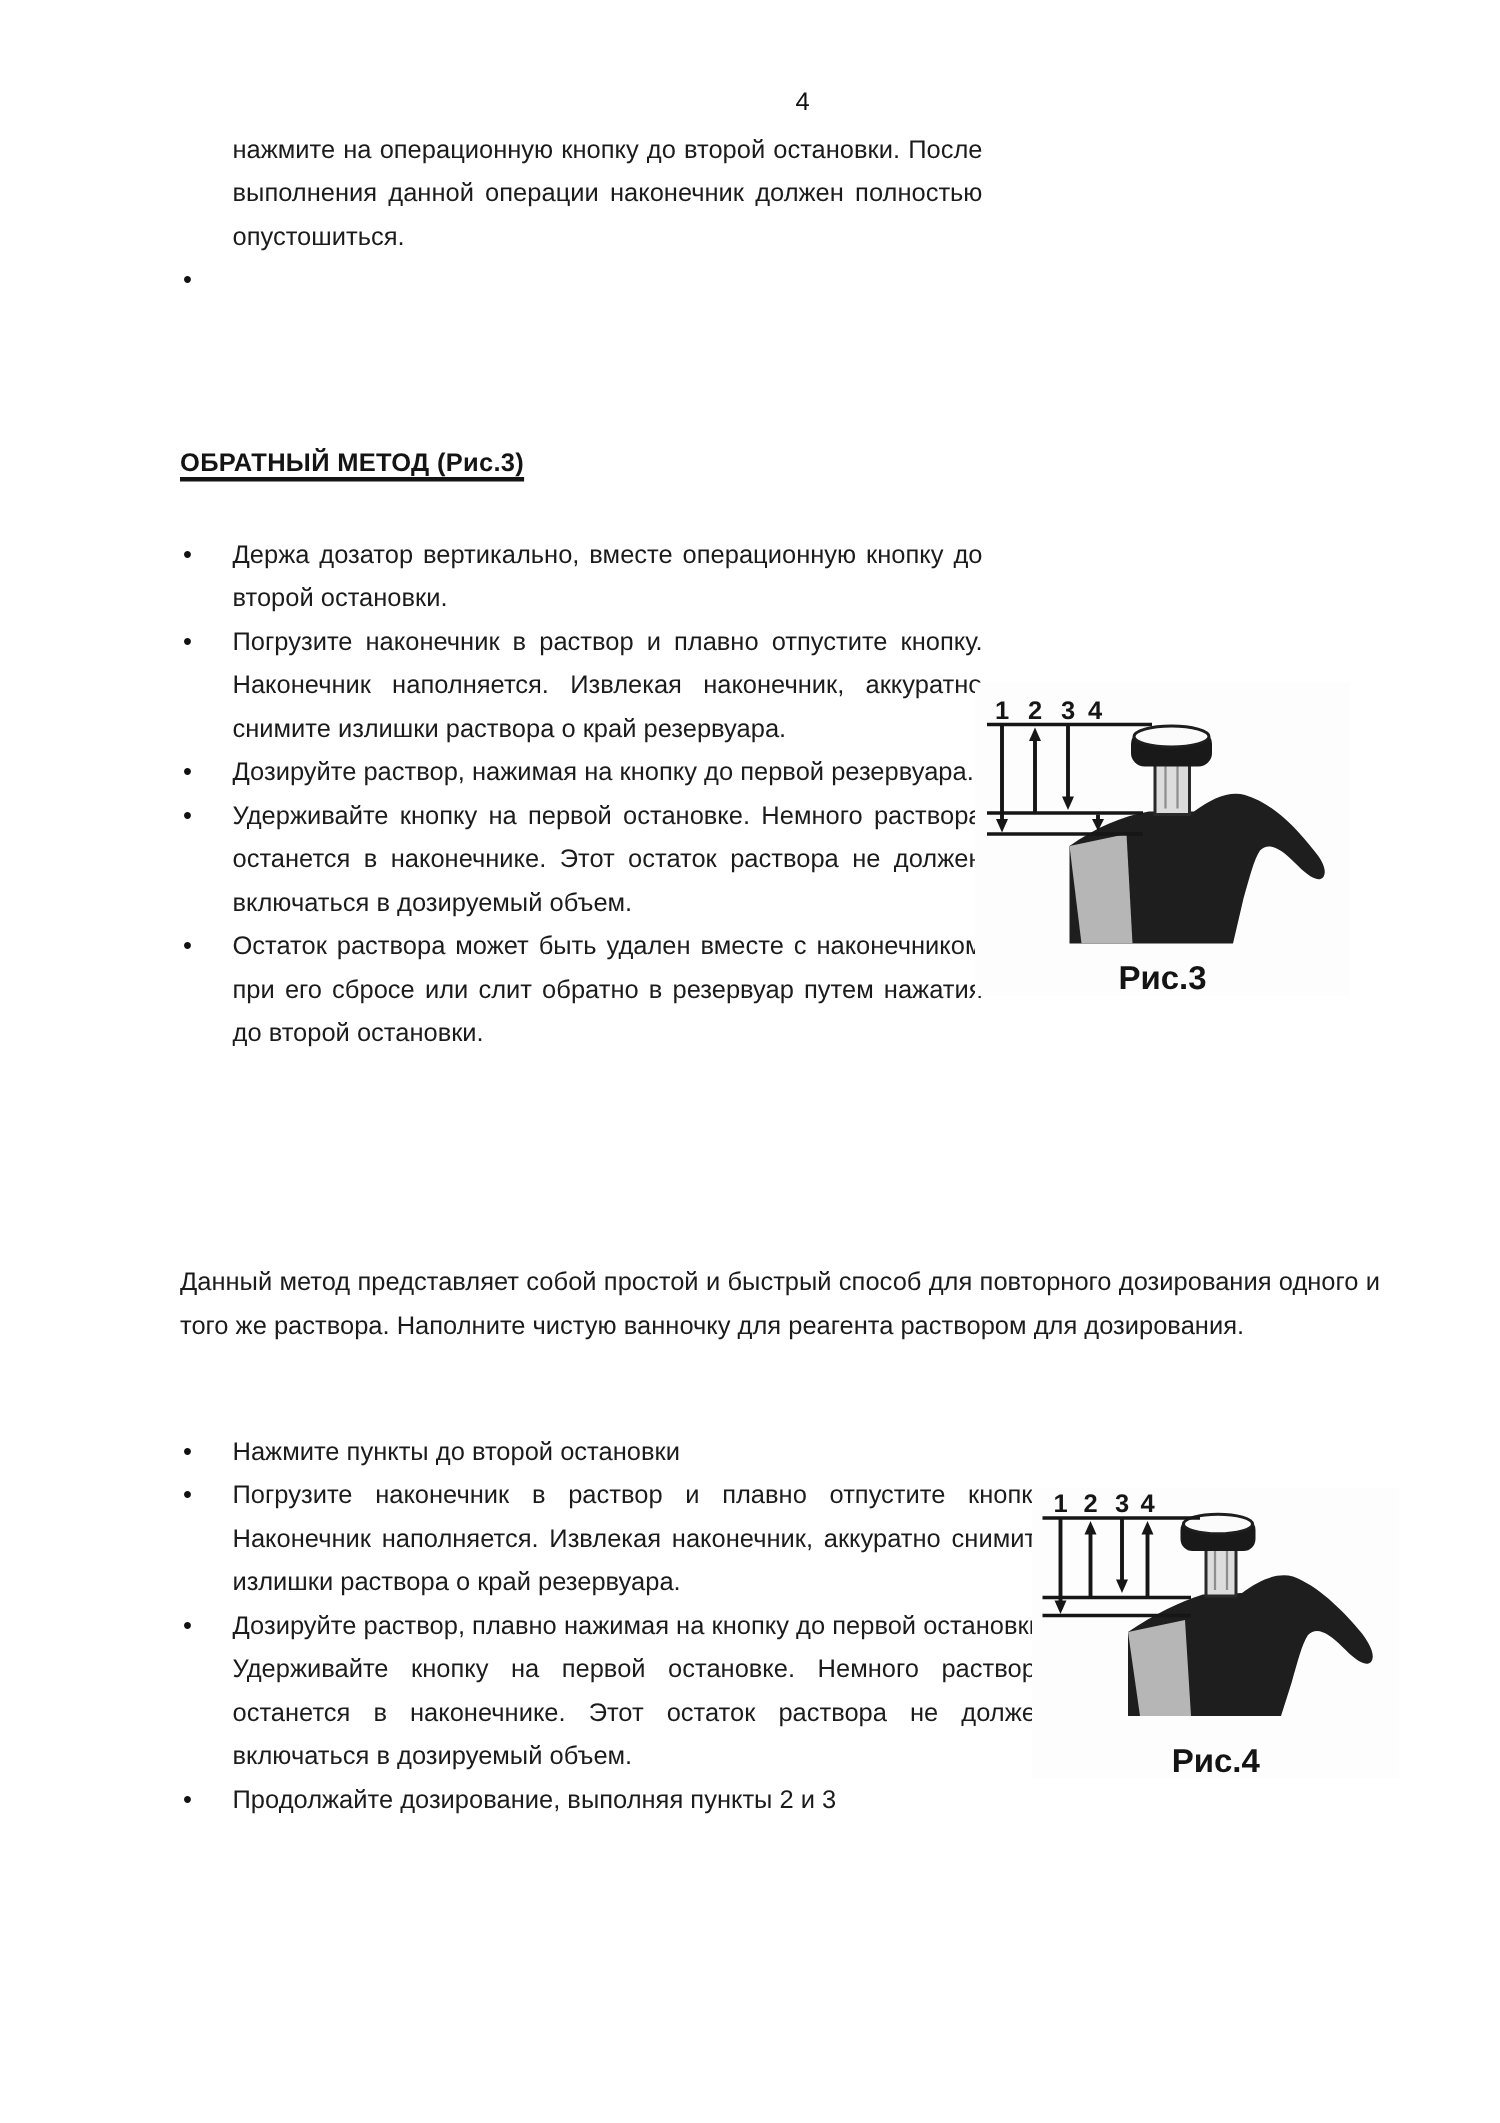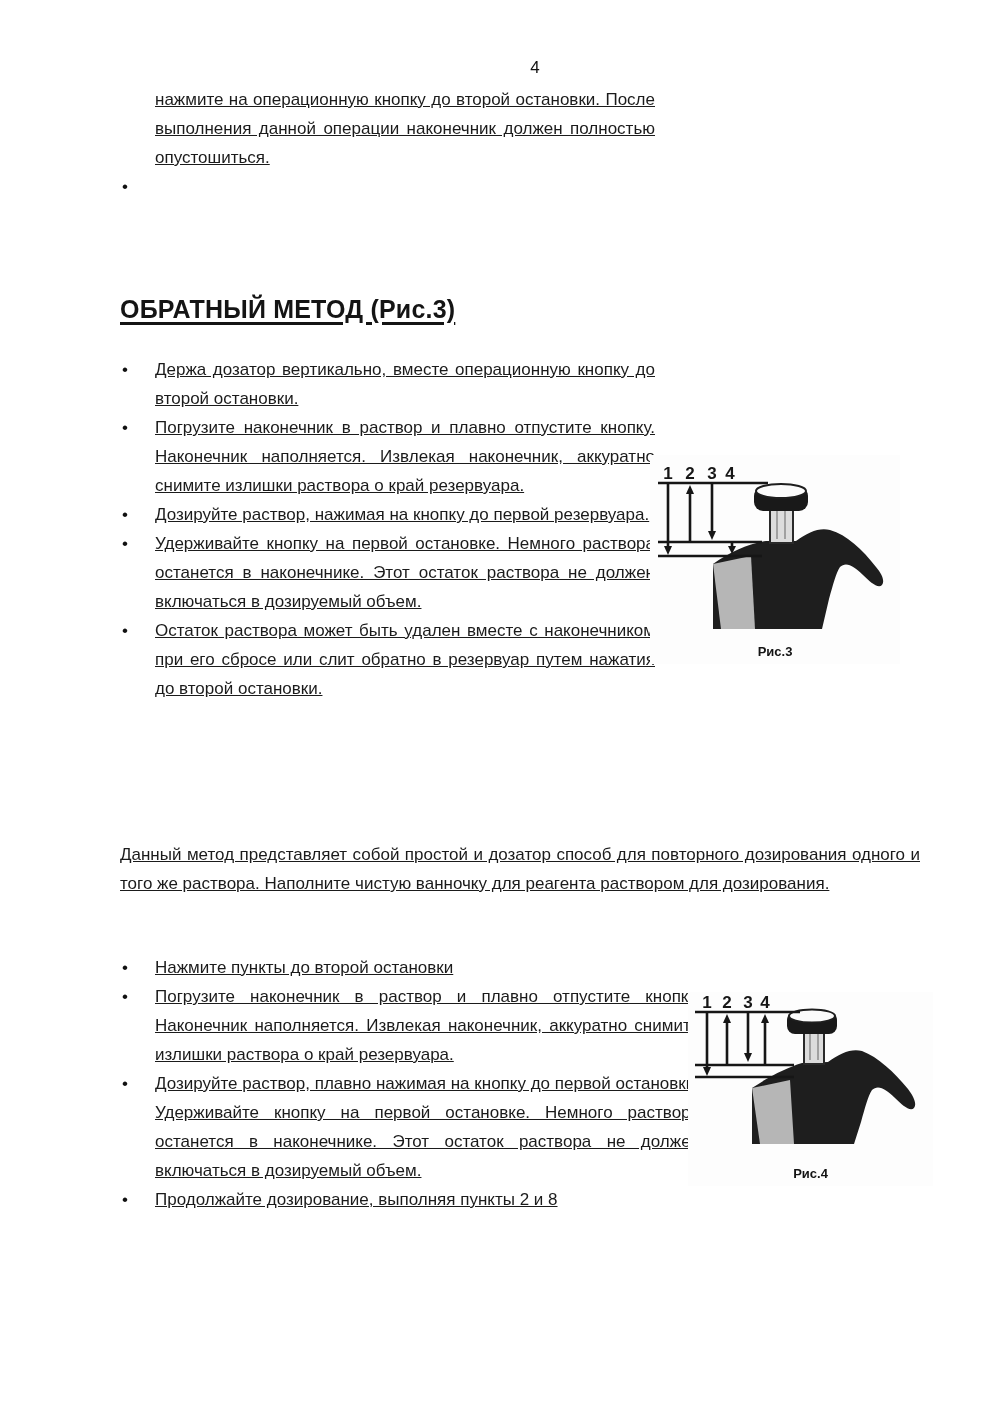--- a/index.html
+++ b/index.html
@@ -9,47 +9,47 @@
     font-family:"Liberation Sans", sans-serif;
     color:#1c1c1c;
     position:relative;
     -webkit-font-smoothing:antialiased;
   }
   .page{position:absolute;inset:0;background:#ffffff;overflow:hidden;}
   .page-number{
     position:absolute;top:58px;left:0;width:1070px;
     text-align:center;font-size:17px;color:#111;
   }
-  .body-text{font-size:17px;line-height:29px;text-align:justify;color:#1b1b1b;text-decoration:underline;}
+  .body-text{font-size:17px;line-height:29px;text-align:justify;color:#1b1b1b;}
   .blist{position:absolute;left:120px;}
   .blist .li{position:relative;padding-left:35px;}
   .blist.w1 .li{width:500px;}
   .blist.w2 .li{width:545px;}
   .bullet{
     position:absolute;left:2px;top:0;
     font-size:17px;line-height:29px;color:#111;
   }
   .heading{
     position:absolute;left:120px;
-    font-size:25px;font-weight:bold;color:#141414;
+    font-size:17px;font-weight:bold;color:#141414;
     text-decoration:underline;
     text-decoration-thickness:2.5px;
     text-underline-offset:4px;
     letter-spacing:0.2px;
     line-height:26px;
   }
   .paragraph{
     position:absolute;left:120px;top:840px;width:800px;
   }
   .figure{position:absolute;background:#fdfdfd;}
   .figure.fig3{left:650px;top:455px;width:250px;}
   .figure.fig4{left:688px;top:992px;width:245px;}
   .fig-caption{
     width:100%;text-align:center;
-    font-size:13px;font-weight:bold;color:#141414;
+    font-size:22px;font-weight:bold;color:#141414;
     line-height:24px;
   }
   .figure.fig4 .fig-caption{margin-top:12px;}
   svg{display:block;}
   .num{font-family:"Liberation Sans", sans-serif;font-size:17px;font-weight:bold;fill:#161616;}
 </style>
 </head>
 <body>
 
 <div class="page">
@@ -118,38 +118,38 @@
         <line x1="62" y1="28" x2="62" y2="77"></line>
         <polygon points="58,76 66,76 62,85" fill="#161616" stroke="none"></polygon>
         <line x1="82" y1="88" x2="82" y2="92"></line>
         <polygon points="78,91 86,91 82,99" fill="#161616" stroke="none"></polygon>
       </g>
     </svg>
     <div class="fig-caption">Рис.3</div>
   </div>
 
 
-  <div class="paragraph body-text">Данный метод представляет собой простой и дозатор способ для повторного дозирования одного и того же раствора. Наполните чистую ванночку для реагента раствором для дозирования.</div>
+  <div class="paragraph body-text">Данный метод представляет собой простой и быстрый способ для повторного дозирования одного и того же раствора. Наполните чистую ванночку для реагента раствором для дозирования.</div>
 
   <div class="blist w2 body-text" style="top:953px;">
     <div class="li">
       <span class="bullet">•</span>
       <span>Нажмите пункты до второй остановки</span>
     </div>
     <div class="li">
       <span class="bullet">•</span>
       <span>Погрузите наконечник в раствор и плавно отпустите кнопку. Наконечник наполняется. Извлекая наконечник, аккуратно снимите излишки раствора о край резервуара.</span>
     </div>
     <div class="li">
       <span class="bullet">•</span>
       <span>Дозируйте раствор, плавно нажимая на кнопку до первой остановки. Удерживайте кнопку на первой остановке. Немного раствора останется в наконечнике. Этот остаток раствора не должен включаться в дозируемый объем.</span>
     </div>
     <div class="li">
       <span class="bullet">•</span>
-      <span>Продолжайте  дозирование, выполняя пункты 2 и 8</span>
+      <span>Продолжайте  дозирование, выполняя пункты 2 и 3</span>
     </div>
   </div>
 
   <div class="figure fig4">
     <svg width="245" height="158" viewBox="0 0 245 158">
 
       <g>
         <path d="M64,96 C82,84 98,76 114,71 L140,70 C152,61 164,56 174,59 C190,65 206,80 220,97 C226,105 229,112 226,116 C222,120 214,113 207,106 C198,97 190,92 184,98 C180,104 177,116 173,130 L166,152 L64,152 Z" fill="#1e1e1e"></path>
         <polygon points="64,96 102,88 106,152 72,152" fill="#b6b6b6"></polygon>
         <rect x="116" y="40" width="20" height="32" fill="#dcdcdc" stroke="#2a2a2a" stroke-width="2"></rect>

